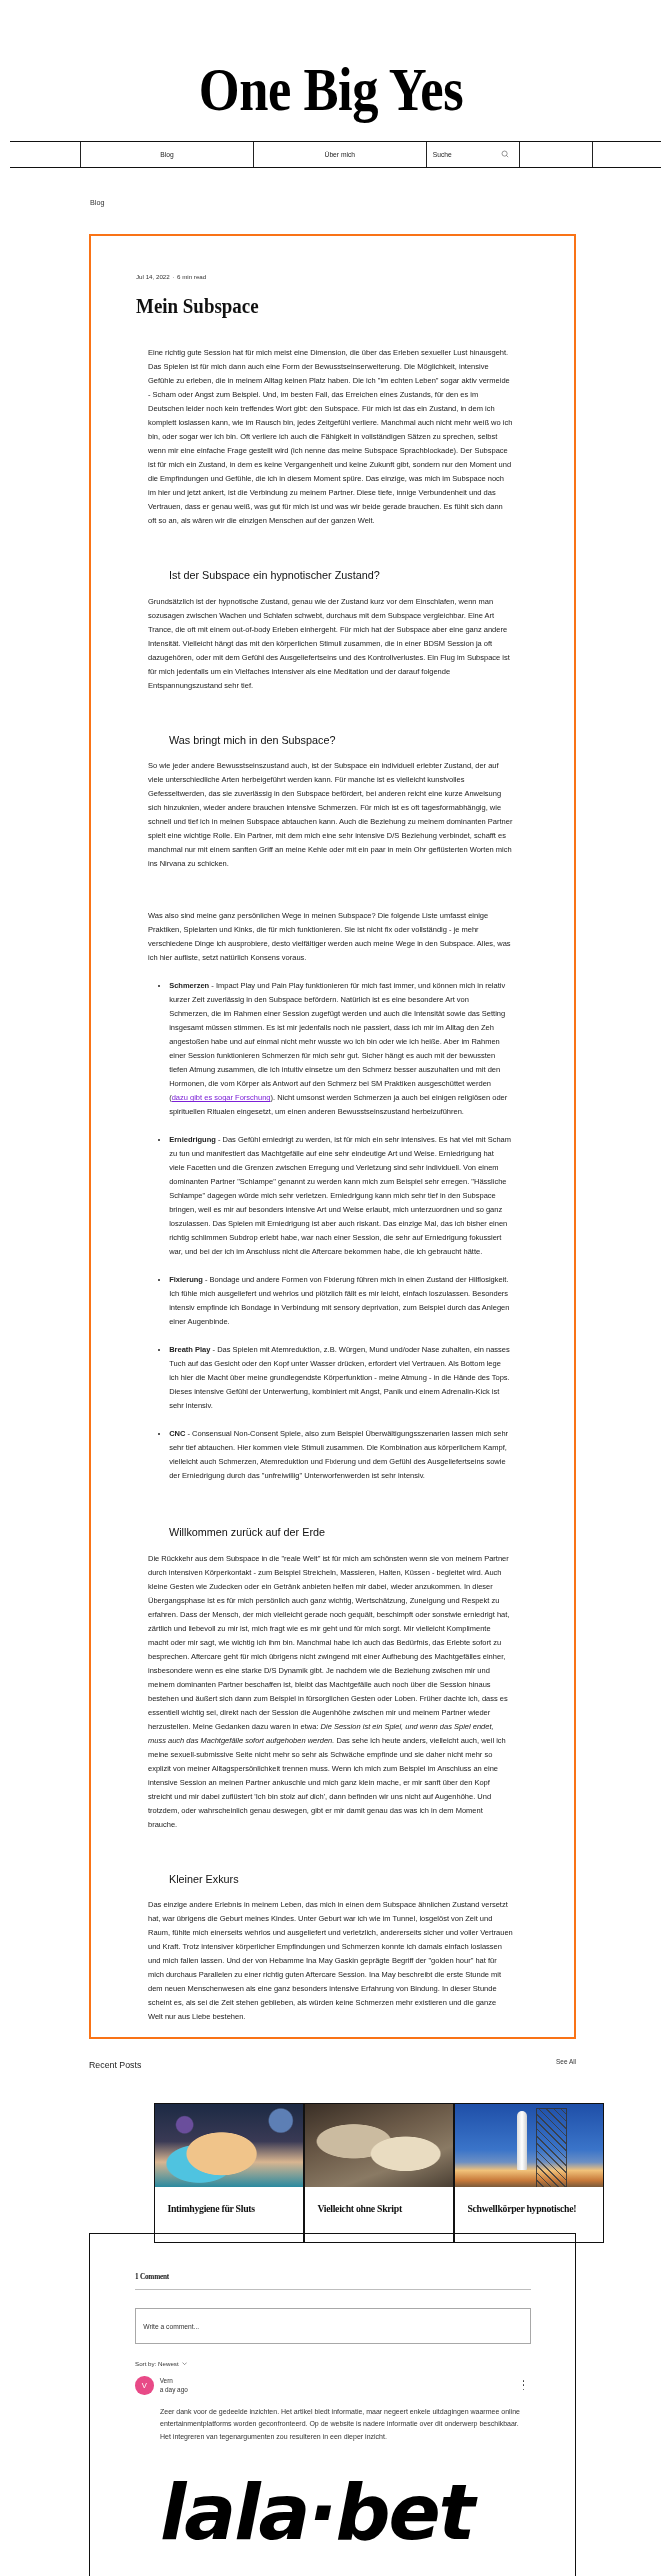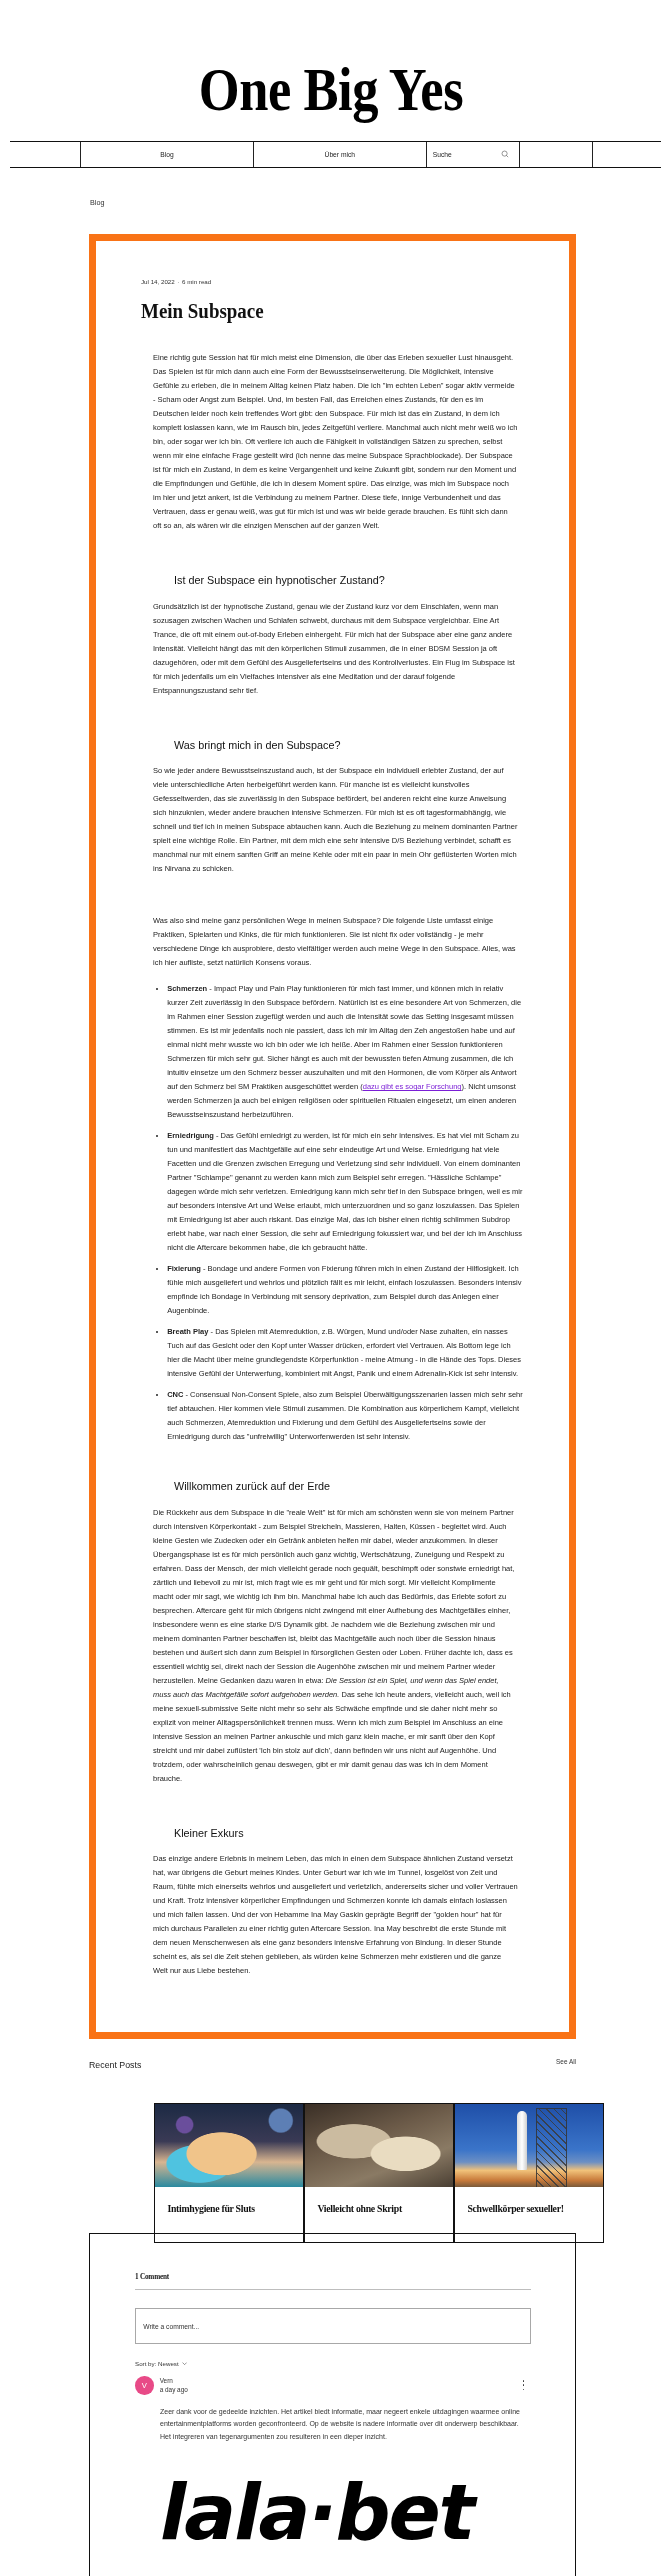--- a/index.html
+++ b/index.html
@@ -13,31 +13,31 @@
   .nav { position: absolute; top: 141px; left: 10.3px; width: 651px; height: 27px;
     border-top: 1px solid #111; border-bottom: 1px solid #111; display: flex; }
   .nav-cell { height: 100%; border-left: 0.5px solid #222; display: flex; align-items: center; justify-content: center;
     font-size: 6.7px; color: #222; }
   .nav-cell:first-child { border-left: none; }
   .nav-search { justify-content: space-between; padding: 0 9.3px 0 6.2px; }
   .nav-search svg { width: 8.2px; height: 8.2px; }
 
   .breadcrumb { position: absolute; top: 198px; left: 90px; font-size: 7.2px; color: #333; }
 
-  .article { position: absolute; top: 234px; left: 89px; width: 487px; height: 1805px; border: 7px solid #f97316; }
+  .article { position: absolute; top: 234px; left: 89px; width: 487px; height: 1805px; border: 2px solid #f97316; }
   .article-inner { position: absolute; left: 45px; top: 37px; width: 389px; }
   .meta { font-size: 6.2px; color: #333; }
   .meta .dot { margin: 0 2.6px; }
   .post-title { margin-top: 14.4px; font-family: "Liberation Serif", "DejaVu Serif", serif; font-weight: bold; font-size: 20.6px; line-height: 25px; color: #111; transform: scaleX(0.92); transform-origin: left; }
   .post-body { margin-top: 27px; font-size: 7.5px; line-height: 14px; color: #222; }
   .post-body p { margin: 12px; }
   .post-body h2 { font-weight: normal; font-size: 10.8px; line-height: 14.4px; margin-top: 14px; color: #111; margin-left: 33px; }
   .post-body .gap { height: 14px; }
   .post-body ul { margin-left: 13px; padding-left: 6.2px; }
-  .post-body li { margin: 7px; }
+  .post-body li { margin: 14px; }
   .post-body a { color: #7b1fd6; text-decoration: underline; }
 
   .recent-header { position: absolute; top: 2060px; left: 89px; width: 487px; }
   .recent-title { font-size: 8.8px; color: #222; }
   .see-all { position: absolute; right: 0; top: -2.1px; font-size: 6.4px; color: #333; text-decoration: none; }
   .cards { position: absolute; top: 2079px; left: 89px; width: 580px; display: flex; justify-content: center; margin-top: 24px; }
   .card { width: 150px; height: 140px; border: 0.8px solid #111; background: #fff; }
   .card-img { width: 100%; height: 83px; position: relative; overflow: hidden; }
   .card-title { padding: 16px 12.4px 0 12.4px; font-family: "Liberation Serif", "DejaVu Serif", serif; font-weight: bold; font-size: 9.8px; color: #111; letter-spacing: -0.3px; }
 
@@ -144,21 +144,21 @@
   </div>
   <div class="card">
     <div class="card-img img-photos"></div>
     <div class="card-title">Vielleicht ohne Skript</div>
   </div>
   <div class="card">
     <div class="card-img img-rocket">
         <div class="rocket"></div>
         <div class="tower"></div>
       </div>
-    <div class="card-title">Schwellkörper sexueller!</div>
+    <div class="card-title">Schwellkörper hypnotische!</div>
   </div>
 </div>
 
 <section class="comments">
   <div class="comments-inner">
     <div class="comments-count">1 Comment</div>
     <div class="comments-divider"></div>
     <input class="comment-input" type="text" placeholder="Write a comment..." style="">
     <div class="sort">
       <span>Sort by: Newest</span>

